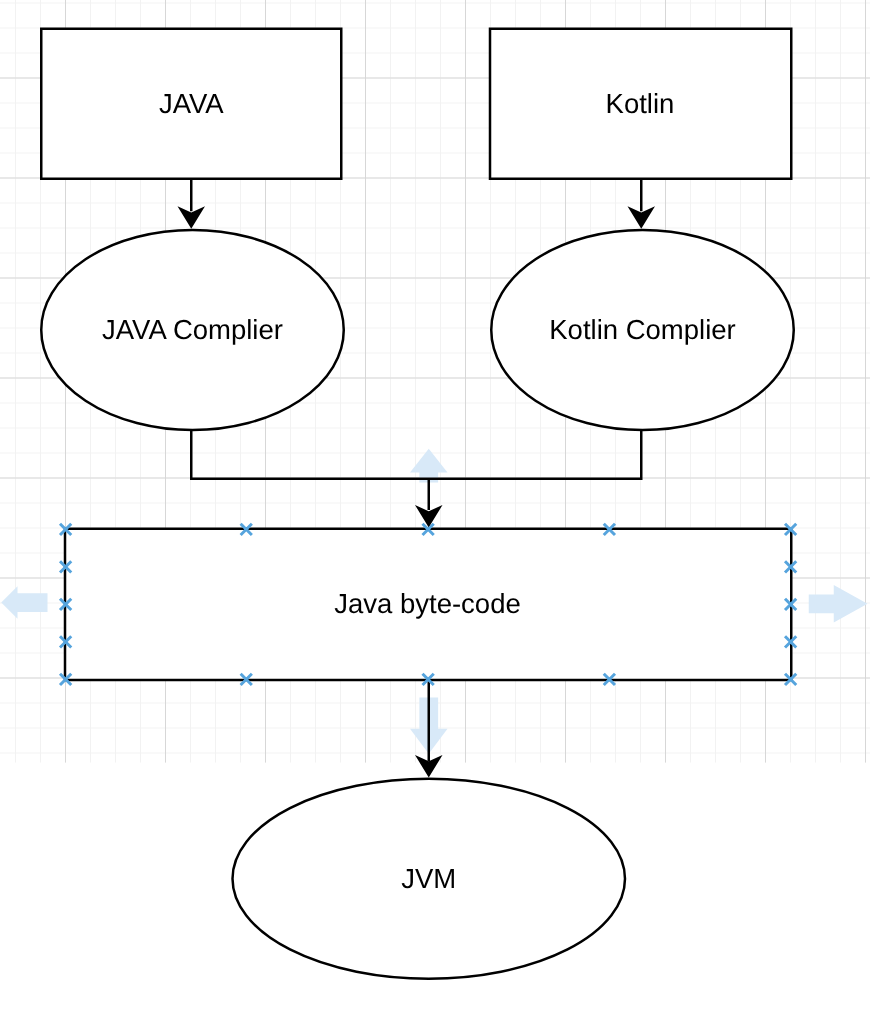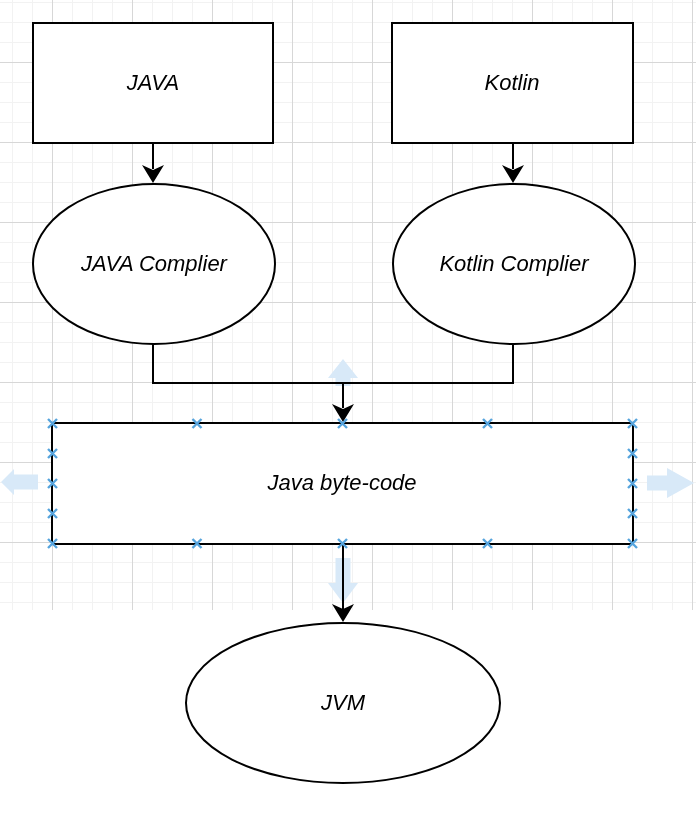--- a/index.html
+++ b/index.html
@@ -8,21 +8,20 @@
     position:relative;
     width:696px;height:610px;
     background-color:#ffffff;
     background-image:
       linear-gradient(to right, var(--grid_major,#d7d7d7) 1px, transparent 1px),
       linear-gradient(to bottom, var(--grid_major,#d7d7d7) 1px, transparent 1px),
       linear-gradient(to right, var(--grid_minor,#f2f2f2) 1px, transparent 1px),
       linear-gradient(to bottom, var(--grid_minor,#f2f2f2) 1px, transparent 1px);
     background-size:80px 80px,80px 80px,20px 20px,20px 20px;
     background-position:52px 0,0 62px,12px 0,0 2px;
-    font-style:italic;
   }
   svg{position:absolute;left:0;top:0;}
   .node-shape{fill:var(--shape_fill,#ffffff);stroke:var(--shape_stroke,#000000);stroke-width:2;}
   .edge-line{stroke:var(--shape_stroke,#000000);stroke-width:2;fill:none;}
   .arrowhead{fill:var(--shape_stroke,#000000);stroke:none;}
   .node-label{fill:#000000;font-size:22px;text-anchor:middle;}
   .dir-arrow{fill:var(--direction_arrow,#d8e9f8);stroke:none;}
   .xmark{stroke:var(--selection_handle,#56a4dd);stroke-width:2.4;fill:none;}
 </style>
 </head>

